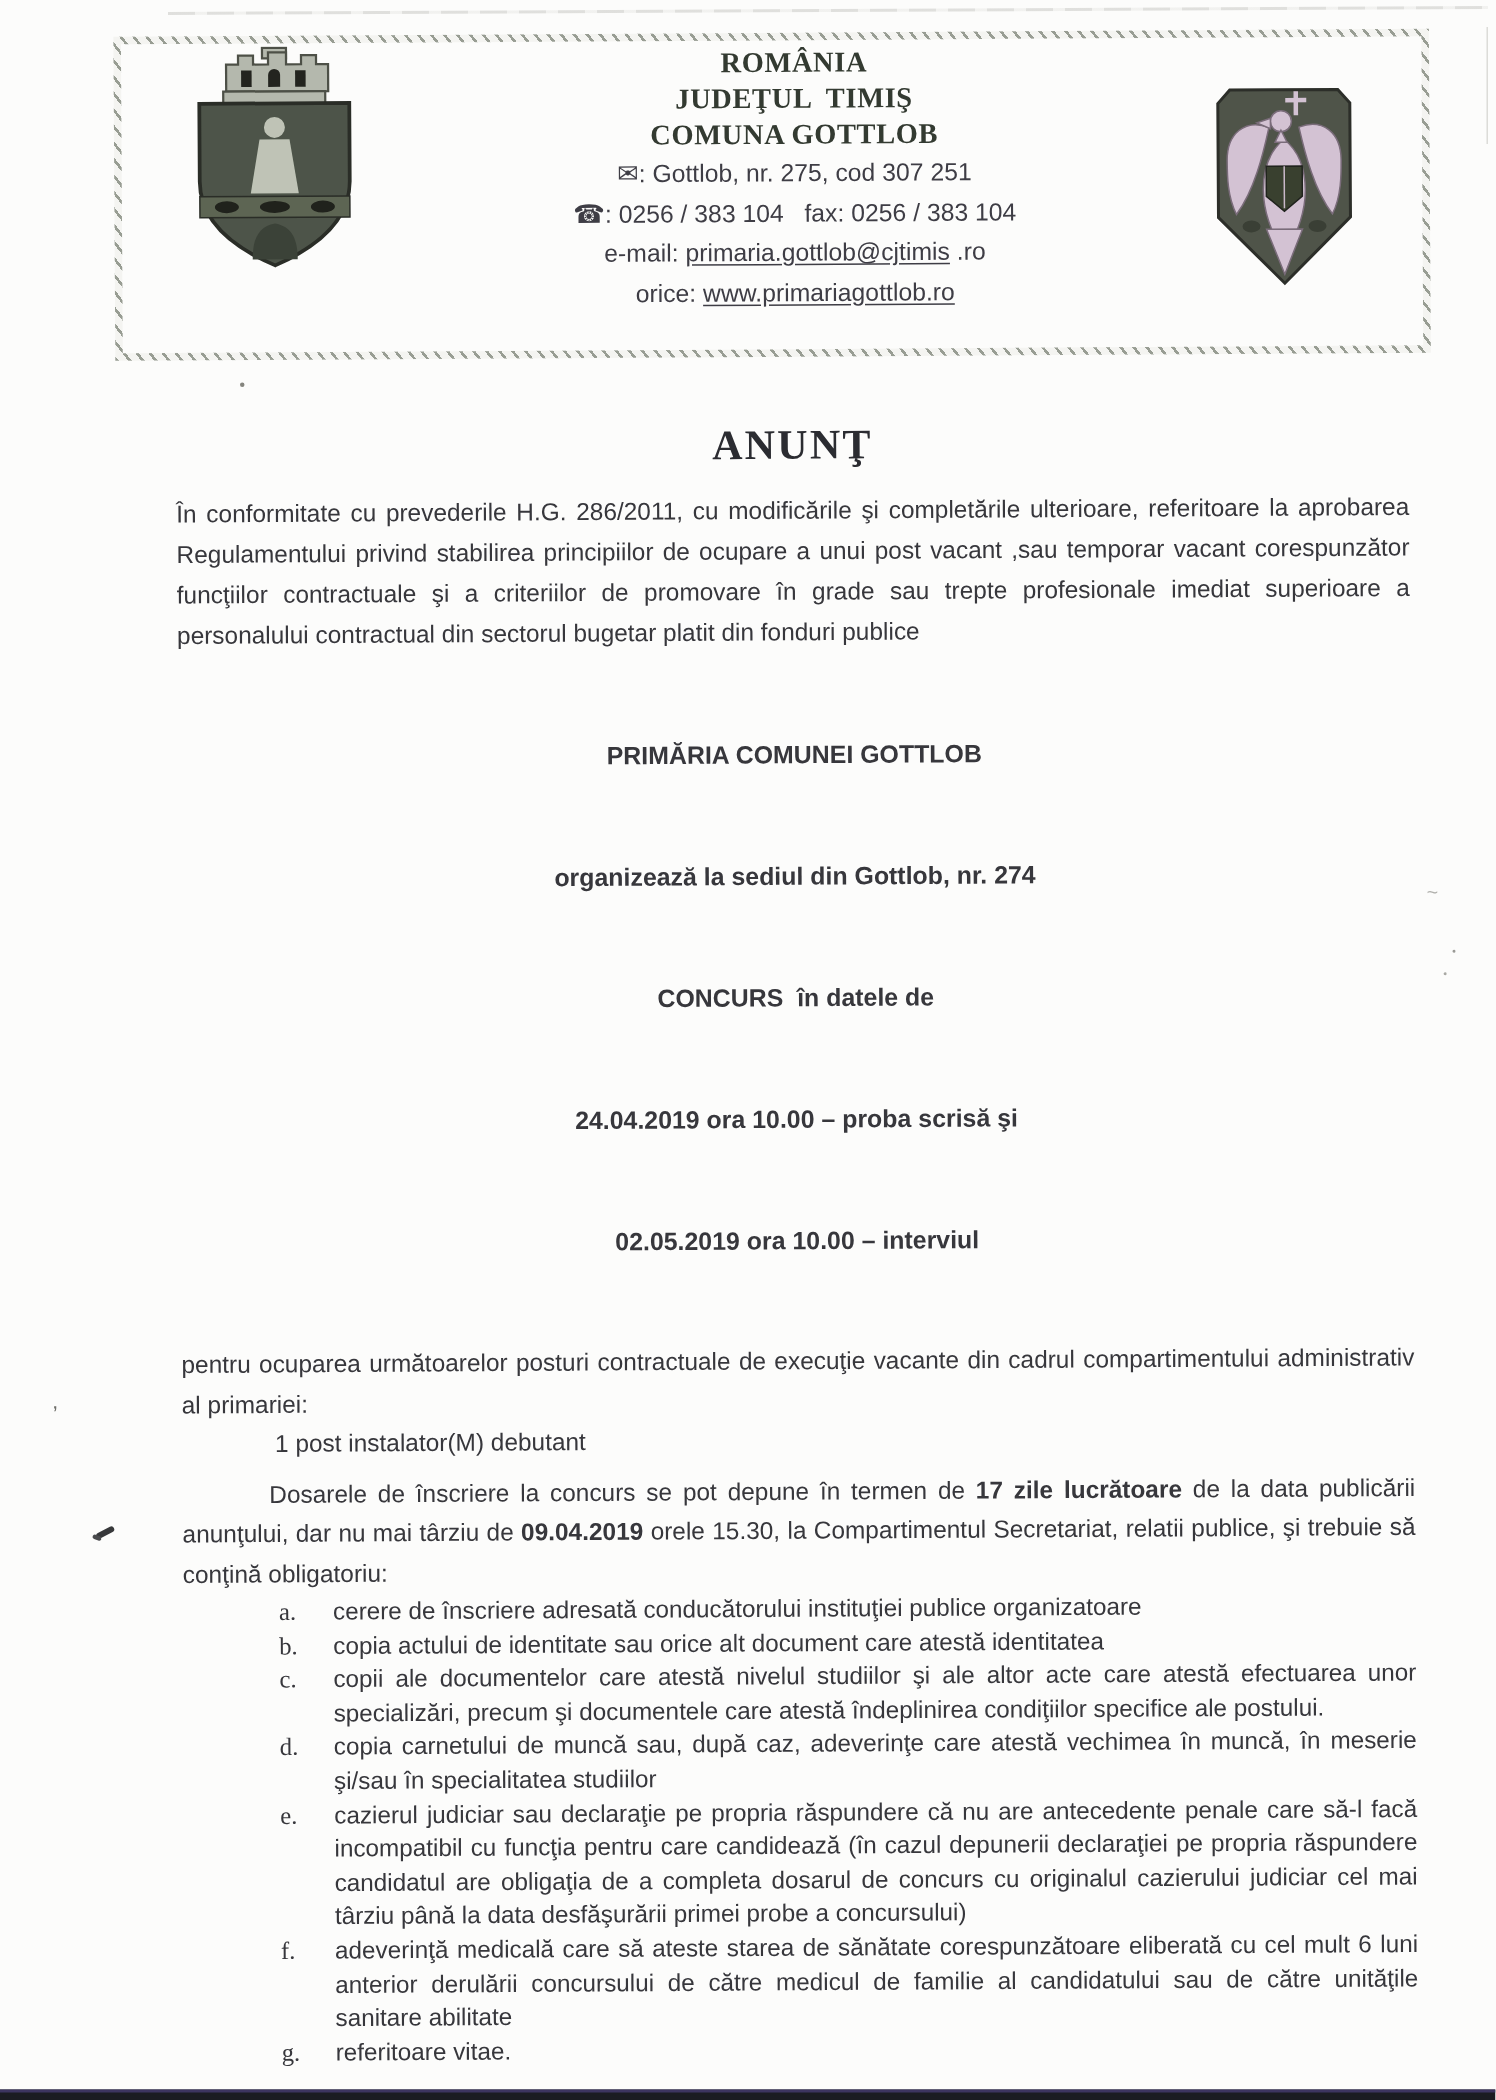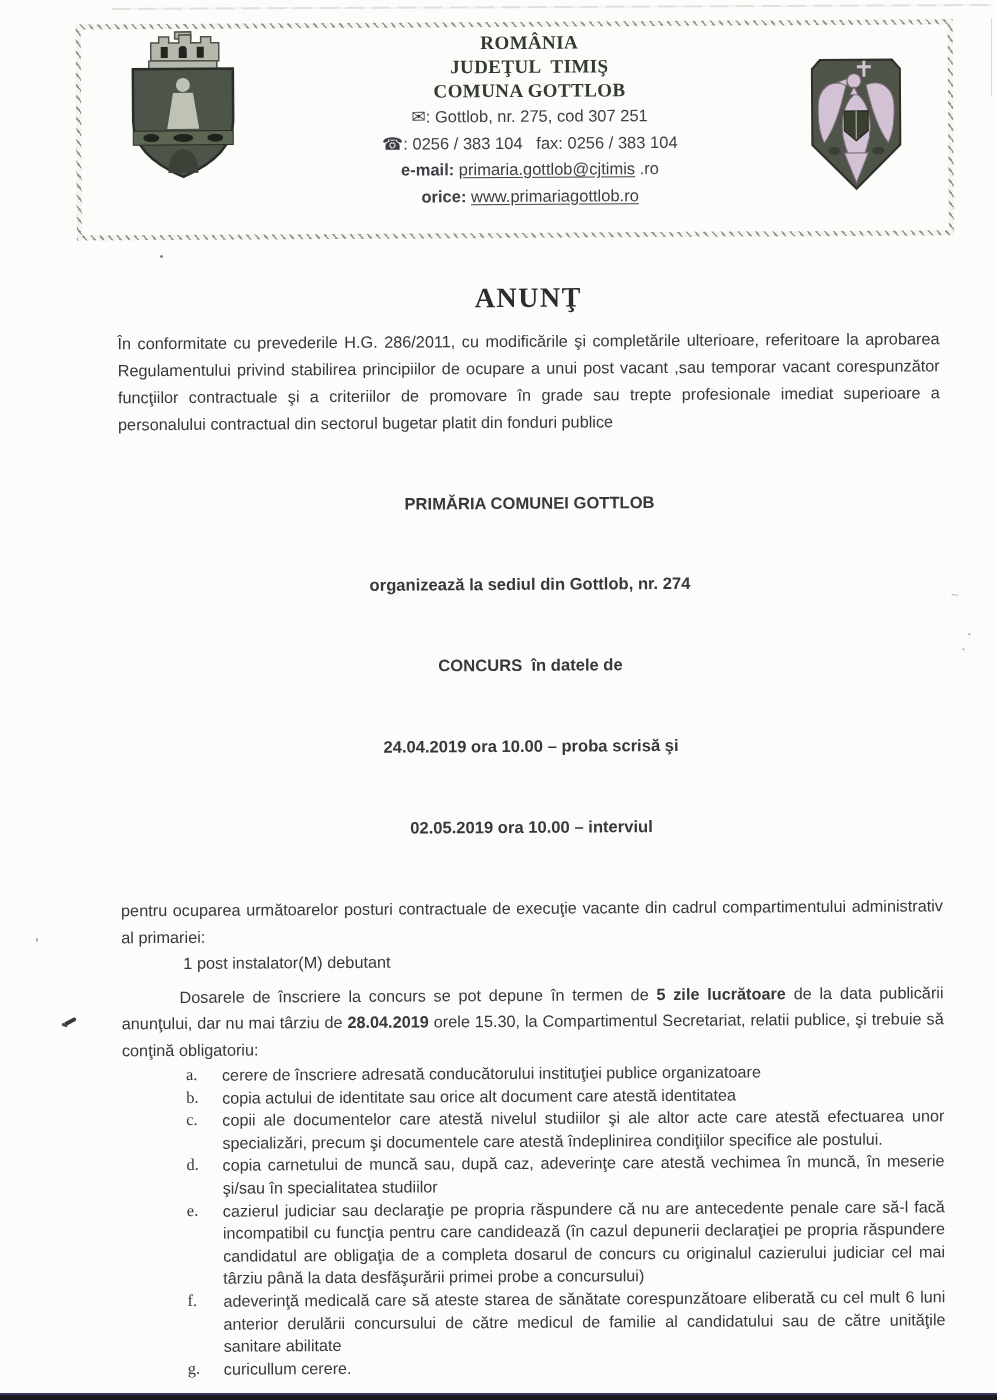--- a/index.html
+++ b/index.html
@@ -24,21 +24,21 @@
   .arms-left  { position:absolute; left:30px;  top:2px;  width:144px; height:172px; }
   .arms-right { position:absolute; right:40px; top:30px; width:104px; height:142px; }
   .lh-center { position:absolute; left:190px; right:160px; top:4px; text-align:center; }
   .lh-serif {
     font-family:"Liberation Serif", serif; font-weight:bold;
     font-size:19px; line-height:24px; color:#333a31;
     white-space:pre-wrap; letter-spacing:.4px;
   }
   .lh-contact { font-size:16.5px; line-height:26.5px; color:#3e3d45; white-space:pre-wrap; }
   .lh-contact .glyph { font-family:"DejaVu Sans", sans-serif; font-size:17px; }
-  .lh-contact b { font-weight:bold; }
+  .lh-contact b { font-weight:normal; }
   .lh-link { color:#3e3d45; text-decoration:underline; text-underline-offset:2px; cursor:pointer; }
 
   
   .content { position:absolute; left:118px; top:282px; width:822px; }
   .doc-title {
     margin:0 0 14px 0; text-align:center;
     font-family:"Liberation Serif", serif; font-weight:bold;
     font-size:28px; letter-spacing:1.5px; color:#2b2c31;
   }
   p { margin:0; }
@@ -148,30 +148,30 @@
       <div>PRIMĂRIA COMUNEI GOTTLOB</div>
       <div>organizează la sediul din Gottlob, nr. 274</div>
       <div>CONCURS  în datele de</div>
       <div>24.04.2019 ora 10.00 – proba scrisă şi</div>
       <div>02.05.2019 ora 10.00 – interviul</div>
     </div>
 
     <p class="para-mid just">pentru ocuparea următoarelor posturi contractuale de execuţie vacante din cadrul compartimentului administrativ al primariei:</p>
     <p class="post-item">1 post instalator(M) debutant</p>
 
-    <p class="para-mid just dosare"><span>Dosarele de înscriere la concurs se pot depune în termen de </span><b>5 zile lucrătoare</b><span> de la data publicării anunţului, dar nu mai târziu de </span><b>28.04.2019</b><span> orele 15.30, la Compartimentul Secretariat, relatii publice, şi trebuie să conţină obligatoriu:</span></p>
+    <p class="para-mid just dosare"><span>Dosarele de înscriere la concurs se pot depune în termen de </span><b>17 zile lucrătoare</b><span> de la data publicării anunţului, dar nu mai târziu de </span><b>09.04.2019</b><span> orele 15.30, la Compartimentul Secretariat, relatii publice, şi trebuie să conţină obligatoriu:</span></p>
 
     <div class="doclist">
       <div class="li"><span class="marker">a.</span><span>cerere de înscriere adresată conducătorului instituţiei publice organizatoare</span></div>
       <div class="li"><span class="marker">b.</span><span>copia actului de identitate sau orice alt document care atestă identitatea</span></div>
       <div class="li"><span class="marker">c.</span><span>copii ale documentelor care atestă nivelul studiilor şi ale altor acte care atestă efectuarea unor specializări, precum şi documentele care atestă îndeplinirea condiţiilor specifice ale postului.</span></div>
       <div class="li"><span class="marker">d.</span><span>copia carnetului de muncă sau, după caz, adeverinţe care atestă vechimea în muncă, în meserie şi/sau în specialitatea studiilor</span></div>
       <div class="li"><span class="marker">e.</span><span>cazierul judiciar sau declaraţie pe propria răspundere că nu are antecedente penale care  să-l facă incompatibil cu funcţia pentru care candidează (în cazul depunerii declaraţiei pe propria răspundere candidatul are obligaţia de a completa dosarul de concurs cu originalul cazierului judiciar cel mai târziu până la data desfăşurării primei probe a concursului)</span></div>
       <div class="li"><span class="marker">f.</span><span>adeverinţă medicală care să ateste starea de sănătate corespunzătoare eliberată cu cel mult 6 luni anterior derulării concursului de către medicul de familie al candidatului sau de către unităţile sanitare abilitate</span></div>
-      <div class="li"><span class="marker">g.</span><span>curicullum cerere.</span></div>
+      <div class="li"><span class="marker">g.</span><span>referitoare vitae.</span></div>
     </div>
 
     <p class="para-mid just actele">Actele prevăzute la lit.  b, c și d vor fi prezentate şi în original în vederea verificării conformităţii copiilor cu acestea.</p>
 
   </div>
 
   <div class="dot-artifact"></div>
   <div class="tilde-artifact">~</div>
   <div class="speck-1"></div>
   <div class="speck-2"></div>

